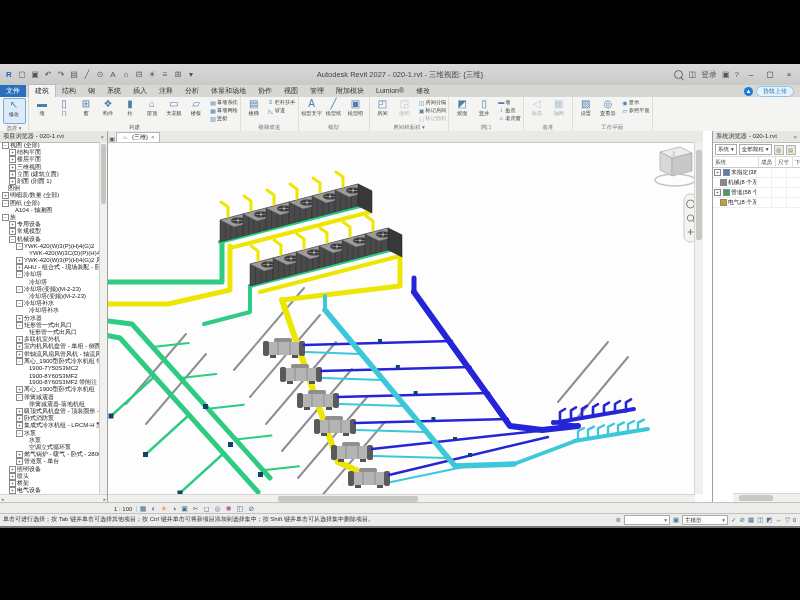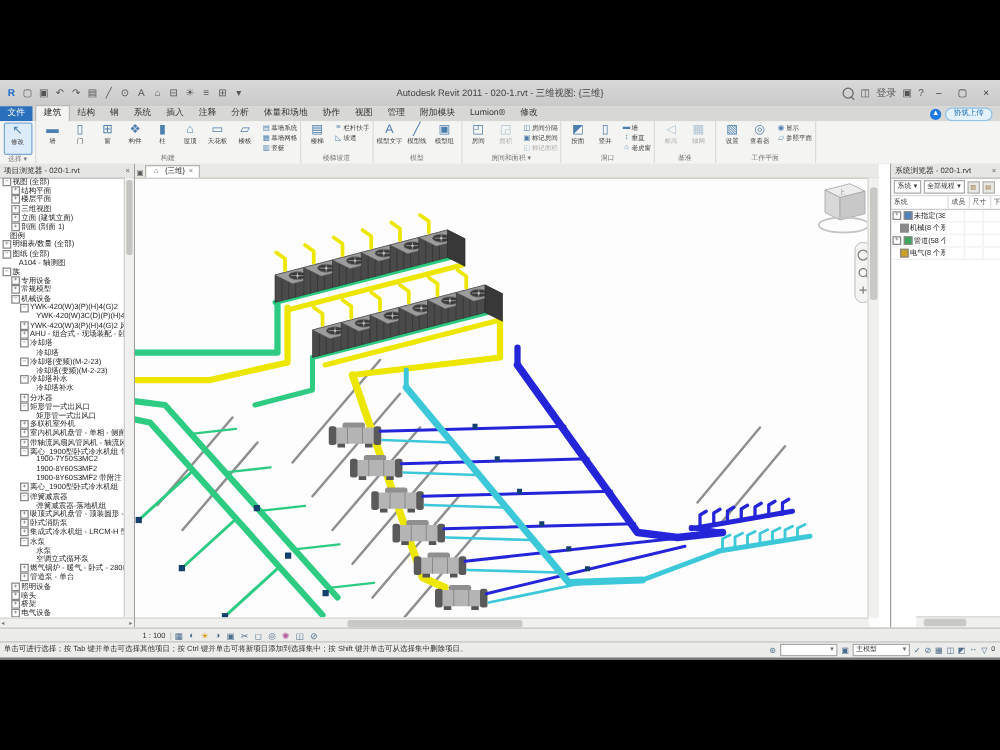--- a/index.html
+++ b/index.html
@@ -97,21 +97,21 @@
         <span class="qicon">╱</span>
         <span class="qicon">⊙</span>
         <span class="qicon">A</span>
         <span class="qicon">⌂</span>
         <span class="qicon">⊟</span>
         <span class="qicon">☀</span>
         <span class="qicon">≡</span>
         <span class="qicon">⊞</span>
         <span class="qicon">▾</span>
       </div>
-    <div id="title-text">Autodesk Revit 2011 - 020-1.rvt - 三维视图: {三维}</div>
+    <div id="title-text">Autodesk Revit 2027 - 020-1.rvt - 三维视图: {三维}</div>
     <div id="tb-right">
       <span class="search-glyph"></span>
       <span class="tbr-icon">◫</span>
       <span class="tbr-icon">登录</span>
       <span class="tbr-icon">▣</span>
       <span class="tbr-icon">?</span>
       <span class="winbtn">–</span>
       <span class="winbtn">▢</span>
       <span class="winbtn">×</span>
     </div>

